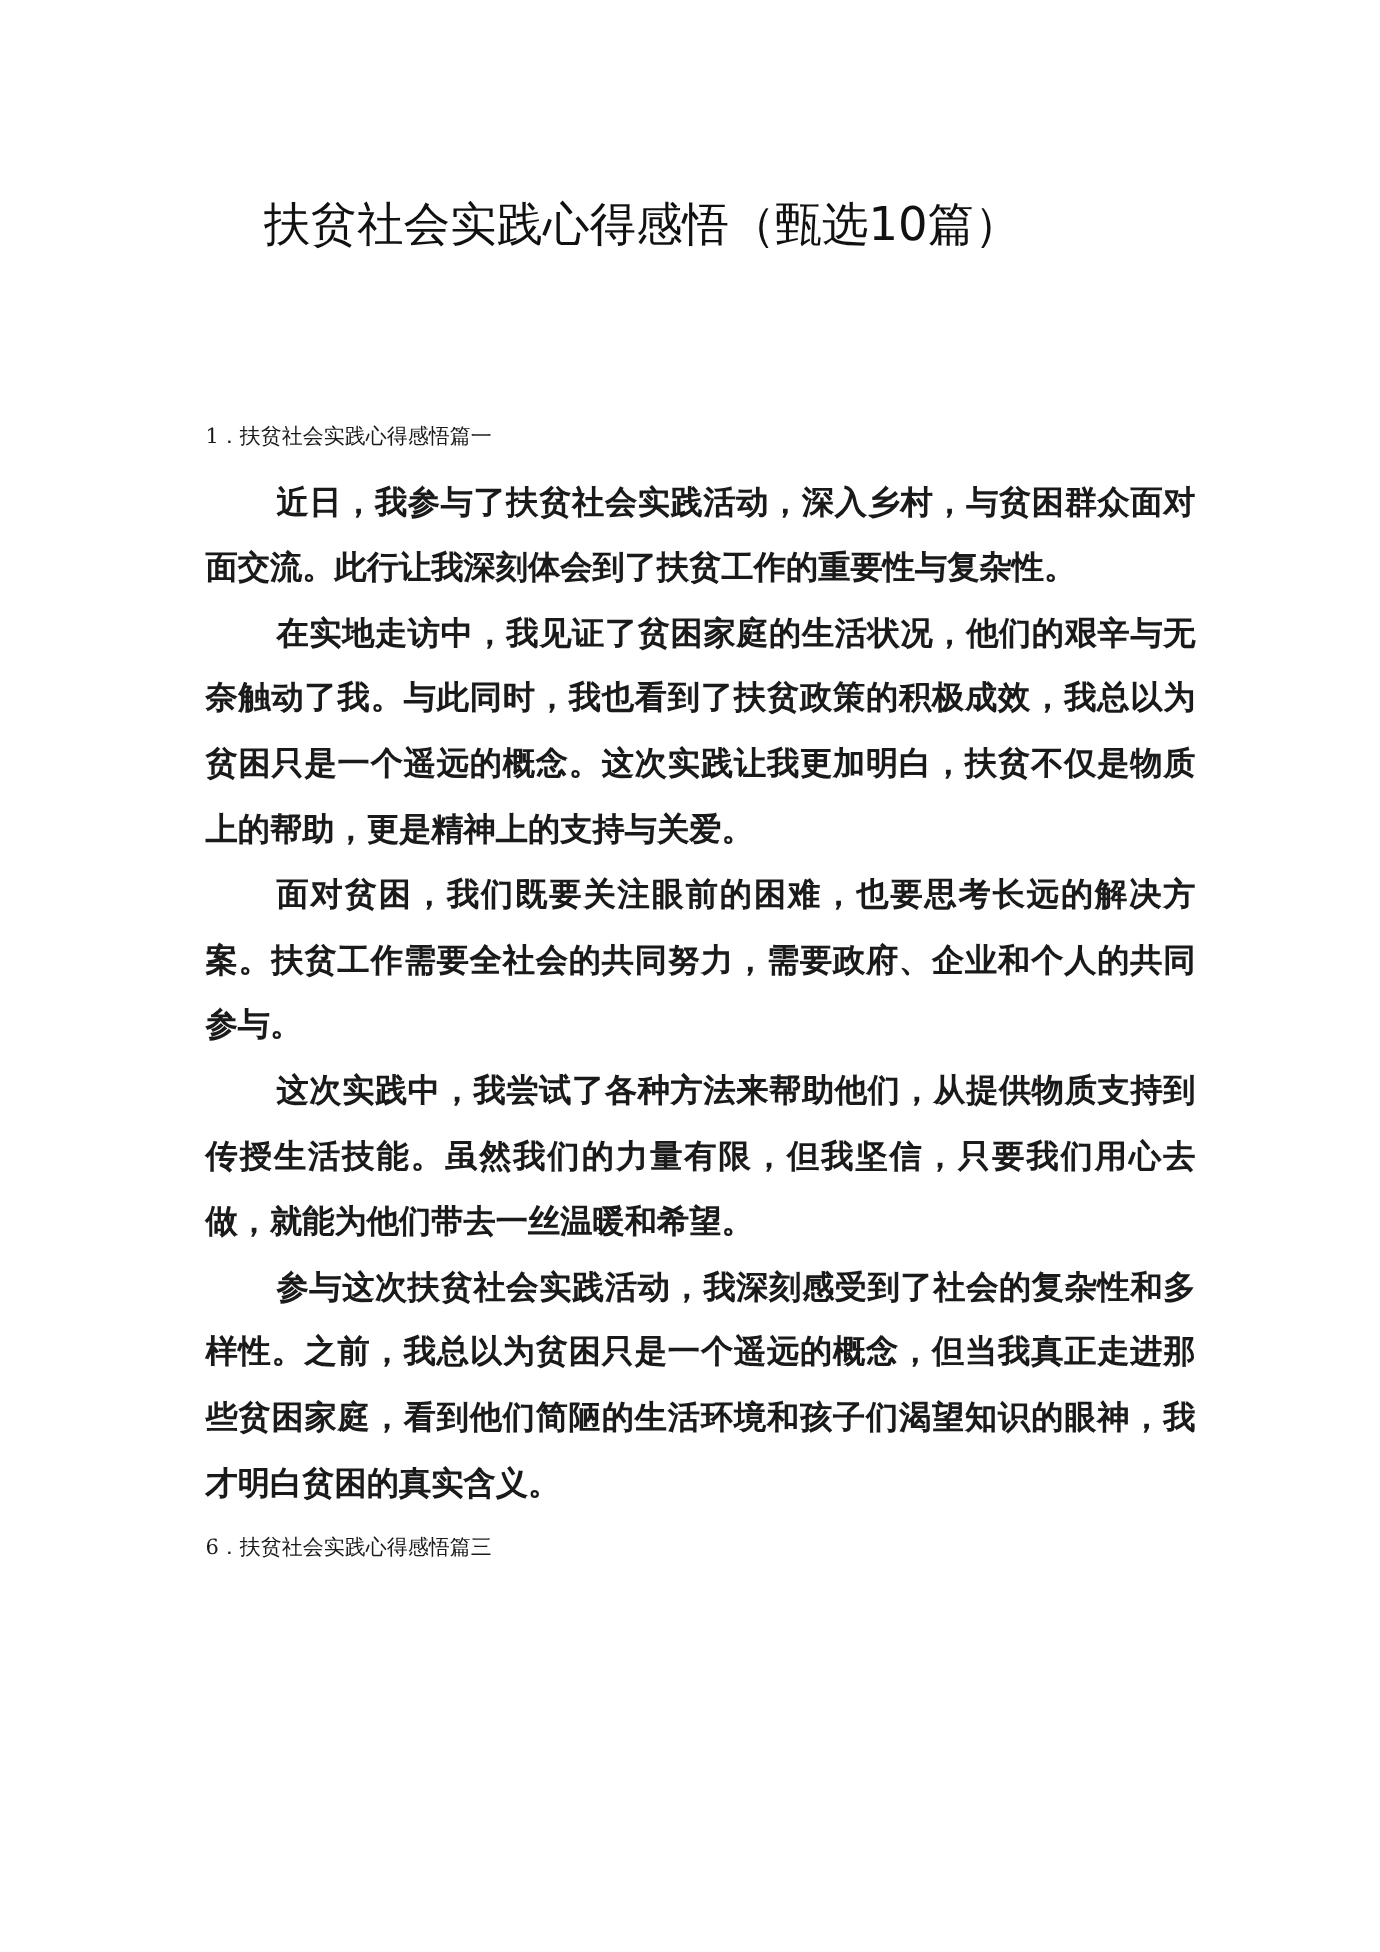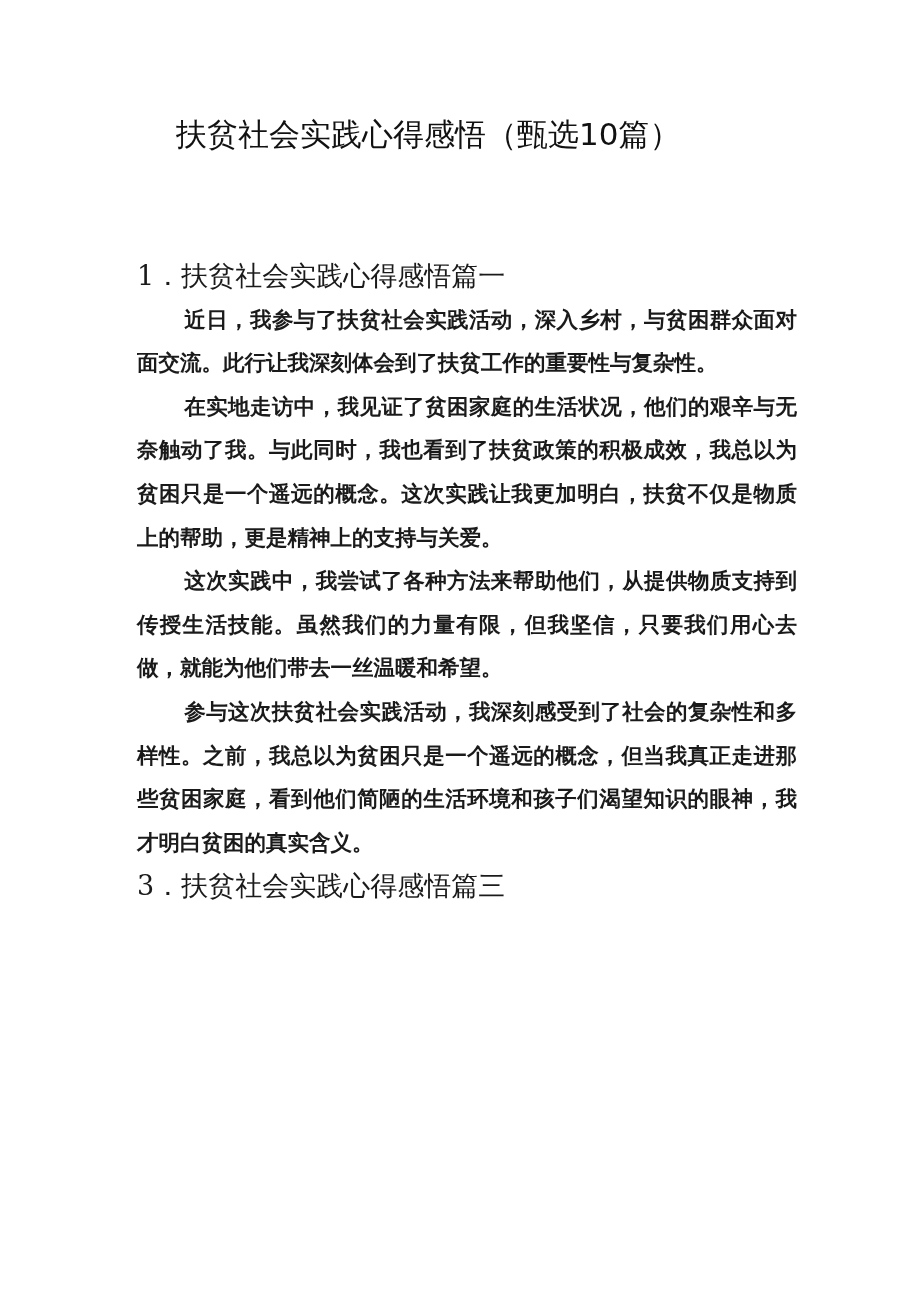--- a/index.html
+++ b/index.html
@@ -9,21 +9,21 @@
     }
     body {
       width: 920px;
       height: 1301px;
       position: relative;
       overflow: hidden;
       color: #1a1a1a;
     }
     .page {
       position: absolute;
-      left: 0; top: 0;
+      left: 0; top: 16px;
       width: 920px;
       height: 928px;
       background: #ffffff;
     }
     .title {
       position: absolute;
       left: 176px;
       top: 112px;
       width: 600px;
       font-family: "DejaVu Sans", "Liberation Sans", sans-serif;
@@ -41,21 +41,21 @@
       top: 254px;
       width: 660px;
       font-family: "DejaVu Serif", "Liberation Serif", serif;
       font-size: 21.5px;
       line-height: 43.6px;
       color: #1a1a1a;
     }
     .heading {
       margin: 0;
       font-weight: normal;
-      font-size: 27px;
+      font-size: 14px;
       white-space: nowrap;
     }
     .para {
       margin: 0;
       text-indent: 2.2em;
       text-align: justify;
       text-justify: inter-ideograph;
       font-weight: bold;
     }
   </style>
@@ -63,24 +63,25 @@
 <body>
 
 <div class="page">
   <h1 class="title">扶贫社会实践心得感悟（甄选10篇）</h1>
 
   <div class="body">
     <section>
       <h2 class="heading">1．扶贫社会实践心得感悟篇一</h2>
       <p class="para">近日，我参与了扶贫社会实践活动，深入乡村，与贫困群众面对面交流。此行让我深刻体会到了扶贫工作的重要性与复杂性。</p>
       <p class="para">在实地走访中，我见证了贫困家庭的生活状况，他们的艰辛与无奈触动了我。与此同时，我也看到了扶贫政策的积极成效，我总以为贫困只是一个遥远的概念。这次实践让我更加明白，扶贫不仅是物质上的帮助，更是精神上的支持与关爱。</p>
+      <p class="para">面对贫困，我们既要关注眼前的困难，也要思考长远的解决方案。扶贫工作需要全社会的共同努力，需要政府、企业和个人的共同参与。</p>
     </section>
 
     <section>
       <p class="para">这次实践中，我尝试了各种方法来帮助他们，从提供物质支持到传授生活技能。虽然我们的力量有限，但我坚信，只要我们用心去做，就能为他们带去一丝温暖和希望。</p>
       <p class="para">参与这次扶贫社会实践活动，我深刻感受到了社会的复杂性和多样性。之前，我总以为贫困只是一个遥远的概念，但当我真正走进那些贫困家庭，看到他们简陋的生活环境和孩子们渴望知识的眼神，我才明白贫困的真实含义。</p>
     </section>
 
     <section>
-      <h2 class="heading">3．扶贫社会实践心得感悟篇三</h2>
+      <h2 class="heading">6．扶贫社会实践心得感悟篇三</h2>
     </section>
   </div>
 </div>
 
 </body></html>

